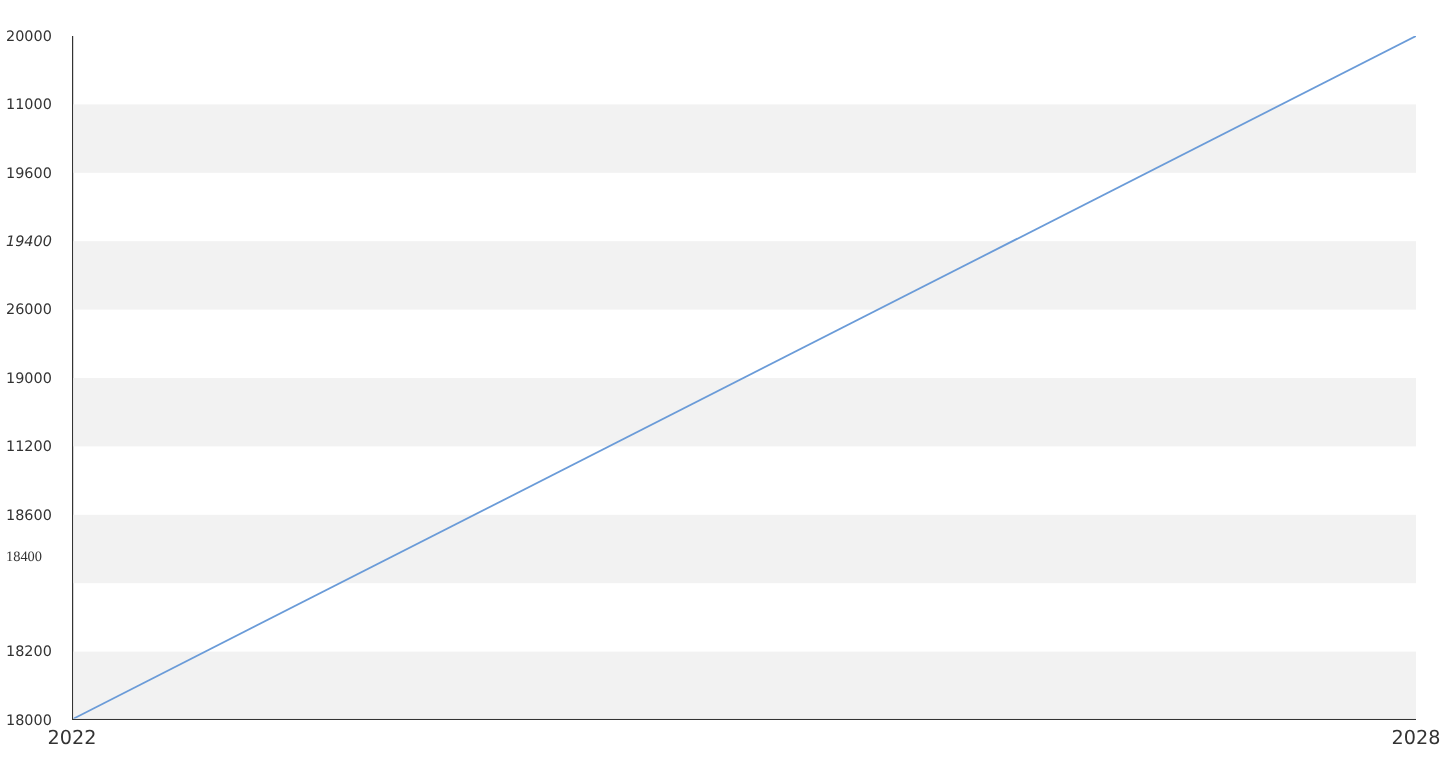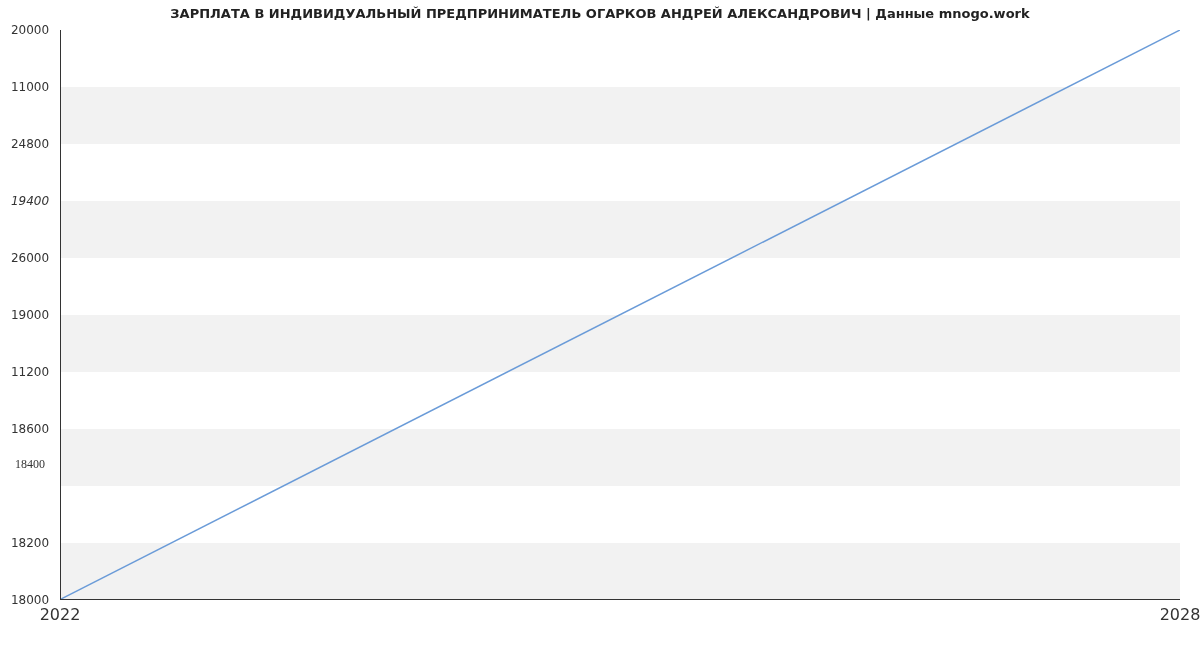--- a/index.html
+++ b/index.html
@@ -42,21 +42,21 @@
   .band {
     position: absolute;
     left: 0;
     width: 100%;
     background: #f2f2f2;
   }
   .y-tick {
     position: absolute;
     right: 1145px; 
     width: 50px;
-    text-align: center;
+    text-align: left;
     font-size: 12px;
     color: #333;
     transform: translateY(-50%);
   }
   .x-tick {
     position: absolute;
     top: 605px;
     font-size: 16px;
     color: #333;
     transform: translateX(-50%);
@@ -71,38 +71,37 @@
   .series-line {
     fill: none;
     stroke: #6a9bd8;
     stroke-width: 1.5;
   }
 </style>
 </head>
 <body>
 
 <div class="chart-wrap">
-  <div class="title">ЗАРПЛАТА В ИНДИВИДУАЛЬНЫЙ ПРЕДПРИНИМАТЕЛЬ ОГАРКОВ АНДРЕЙ АЛЕКСАНДРОВИЧ | Данные mnogo.work</div>
 
   <div class="plot" id="plot">
       <div class="band" style="top: 57px; height: 57px;"></div>
       <div class="band" style="top: 171px; height: 57px;"></div>
       <div class="band" style="top: 285px; height: 57px;"></div>
       <div class="band" style="top: 399px; height: 57px;"></div>
       <div class="band" style="top: 513px; height: 57px;"></div>
     <svg class="line-layer" id="line-layer" viewBox="0 0 1120 570" preserveAspectRatio="none">
       <path id="series-path" class="series-line" d="M0,570 L1120,0" style="stroke: rgb(106, 155, 216);"></path>
     </svg>
   </div>
 <div class="y-tick" style="top: 600px;">18000</div>
     <div class="y-tick" style="top: 543px;">18200</div>
     <div class="y-tick" style="top: 464px; font-family: Liberation Serif, serif;">18400</div>
     <div class="y-tick" style="top: 429px;">18600</div>
     <div class="y-tick" style="top: 372px;">11200</div>
     <div class="y-tick" style="top: 315px;">19000</div>
     <div class="y-tick" style="top: 258px;">26000</div>
     <div class="y-tick" style="top: 201px; font-style: italic;">19400</div>
-    <div class="y-tick" style="top: 144px;">24800</div>
+    <div class="y-tick" style="top: 144px;">19600</div>
     <div class="y-tick" style="top: 87px;">11000</div>
     <div class="y-tick" style="top: 30px;">20000</div>
     <div class="x-tick" style="left: 60px;">2022</div>
     <div class="x-tick" style="left: 1180px;">2028</div>
   </div>
 
 </body></html>

